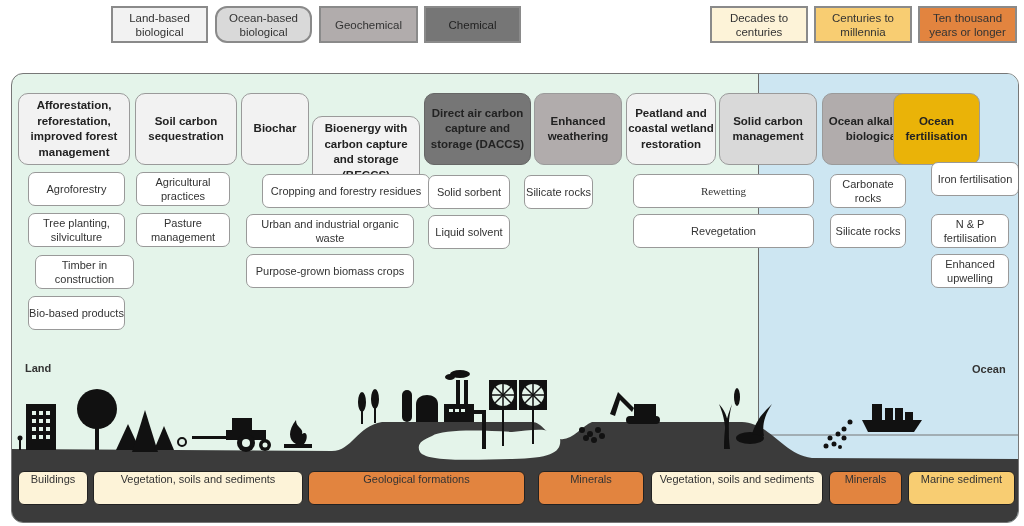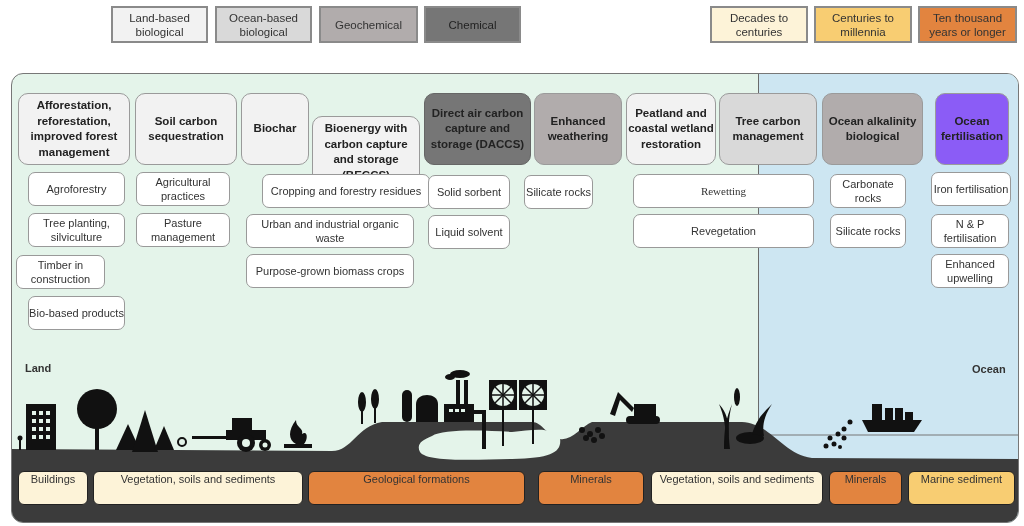--- a/index.html
+++ b/index.html
@@ -45,21 +45,21 @@
     display: flex; align-items: flex-start; justify-content: center; text-align: center;
     font-size: 11px; line-height: 14px; color: #333;
   }
 </style>
 </head>
 <body>
 
 <div class="legend-box" style="left:111px;width:97px;background:#f2f2f2;" title="Land-based biological">
     <span>Land-based biological</span>
   </div>
-<div class="legend-box" style="left:215px;width:97px;background:#d9d9d9;">
+<div class="legend-box" style="left:215px;width:97px;background:#d9d9d9;border-radius:12px;">
     <span>Ocean-based biological</span>
   </div>
 <div class="legend-box" style="left:319px;width:99px;background:#b1acac;">
     <span>Geochemical</span>
   </div>
 <div class="legend-box" style="left:424px;width:97px;background:#767676;color:#222;">
     <span>Chemical</span>
   </div>
 
 <div class="legend-box" style="left:710px;width:98px;background:#fdf3d8;">
@@ -90,36 +90,36 @@
   <div class="method" style="left:412px;width:107px;background:#767676;border-color:#666;">
       <span>Direct air carbon capture and storage (DACCS)</span>
     </div>
   <div class="method" style="left:522px;width:88px;background:#b1acac;">
       <span>Enhanced weathering</span>
     </div>
   <div class="method" style="left:614px;width:90px;background:#f2f2f2;">
       <span>Peatland and coastal wetland restoration</span>
     </div>
   <div class="method" style="left:707px;width:98px;background:#d9d9d9;">
-      <span>Tree carbon management</span>
+      <span>Solid carbon management</span>
     </div>
   <div class="method" style="left:810px;width:101px;background:#b1acac;">
       <span>Ocean alkalinity biological</span>
     </div>
-  <div class="method" style="left:923px;width:74px;background:#8b5cf6;">
+  <div class="method" style="left:881px;width:87px;background:#eab308;">
       <span>Ocean fertilisation</span>
     </div>
 
   <div class="sub" style="left:16px;top:98px;width:97px;">
       <span>Agroforestry</span>
     </div>
   <div class="sub" style="left:16px;top:139px;width:97px;">
       <span>Tree planting, silviculture</span>
     </div>
-  <div class="sub" style="left:4px;top:181px;width:89px;">
+  <div class="sub" style="left:23px;top:181px;width:99px;">
       <span>Timber in construction</span>
     </div>
   <div class="sub" style="left:16px;top:222px;width:97px;">
       <span>Bio-based products</span>
     </div>
 
   <div class="sub" style="left:124px;top:98px;width:94px;">
       <span>Agricultural practices</span>
     </div>
   <div class="sub" style="left:124px;top:139px;width:94px;">
@@ -154,21 +154,21 @@
       <span>Revegetation</span>
     </div>
 
   <div class="sub" style="left:818px;top:100px;width:76px;">
       <span>Carbonate rocks</span>
     </div>
   <div class="sub" style="left:818px;top:140px;width:76px;">
       <span>Silicate rocks</span>
     </div>
 
-  <div class="sub" style="left:919px;top:98px;width:80px;">
+  <div class="sub" style="left:919px;top:88px;width:88px;">
       <span>Iron fertilisation</span>
     </div>
   <div class="sub" style="left:919px;top:140px;width:78px;">
       <span>N &amp; P fertilisation</span>
     </div>
   <div class="sub" style="left:919px;top:180px;width:78px;">
       <span>Enhanced upwelling</span>
     </div>
 
   <svg id="ground-svg" width="1008" height="450" viewBox="0 0 1008 450">

